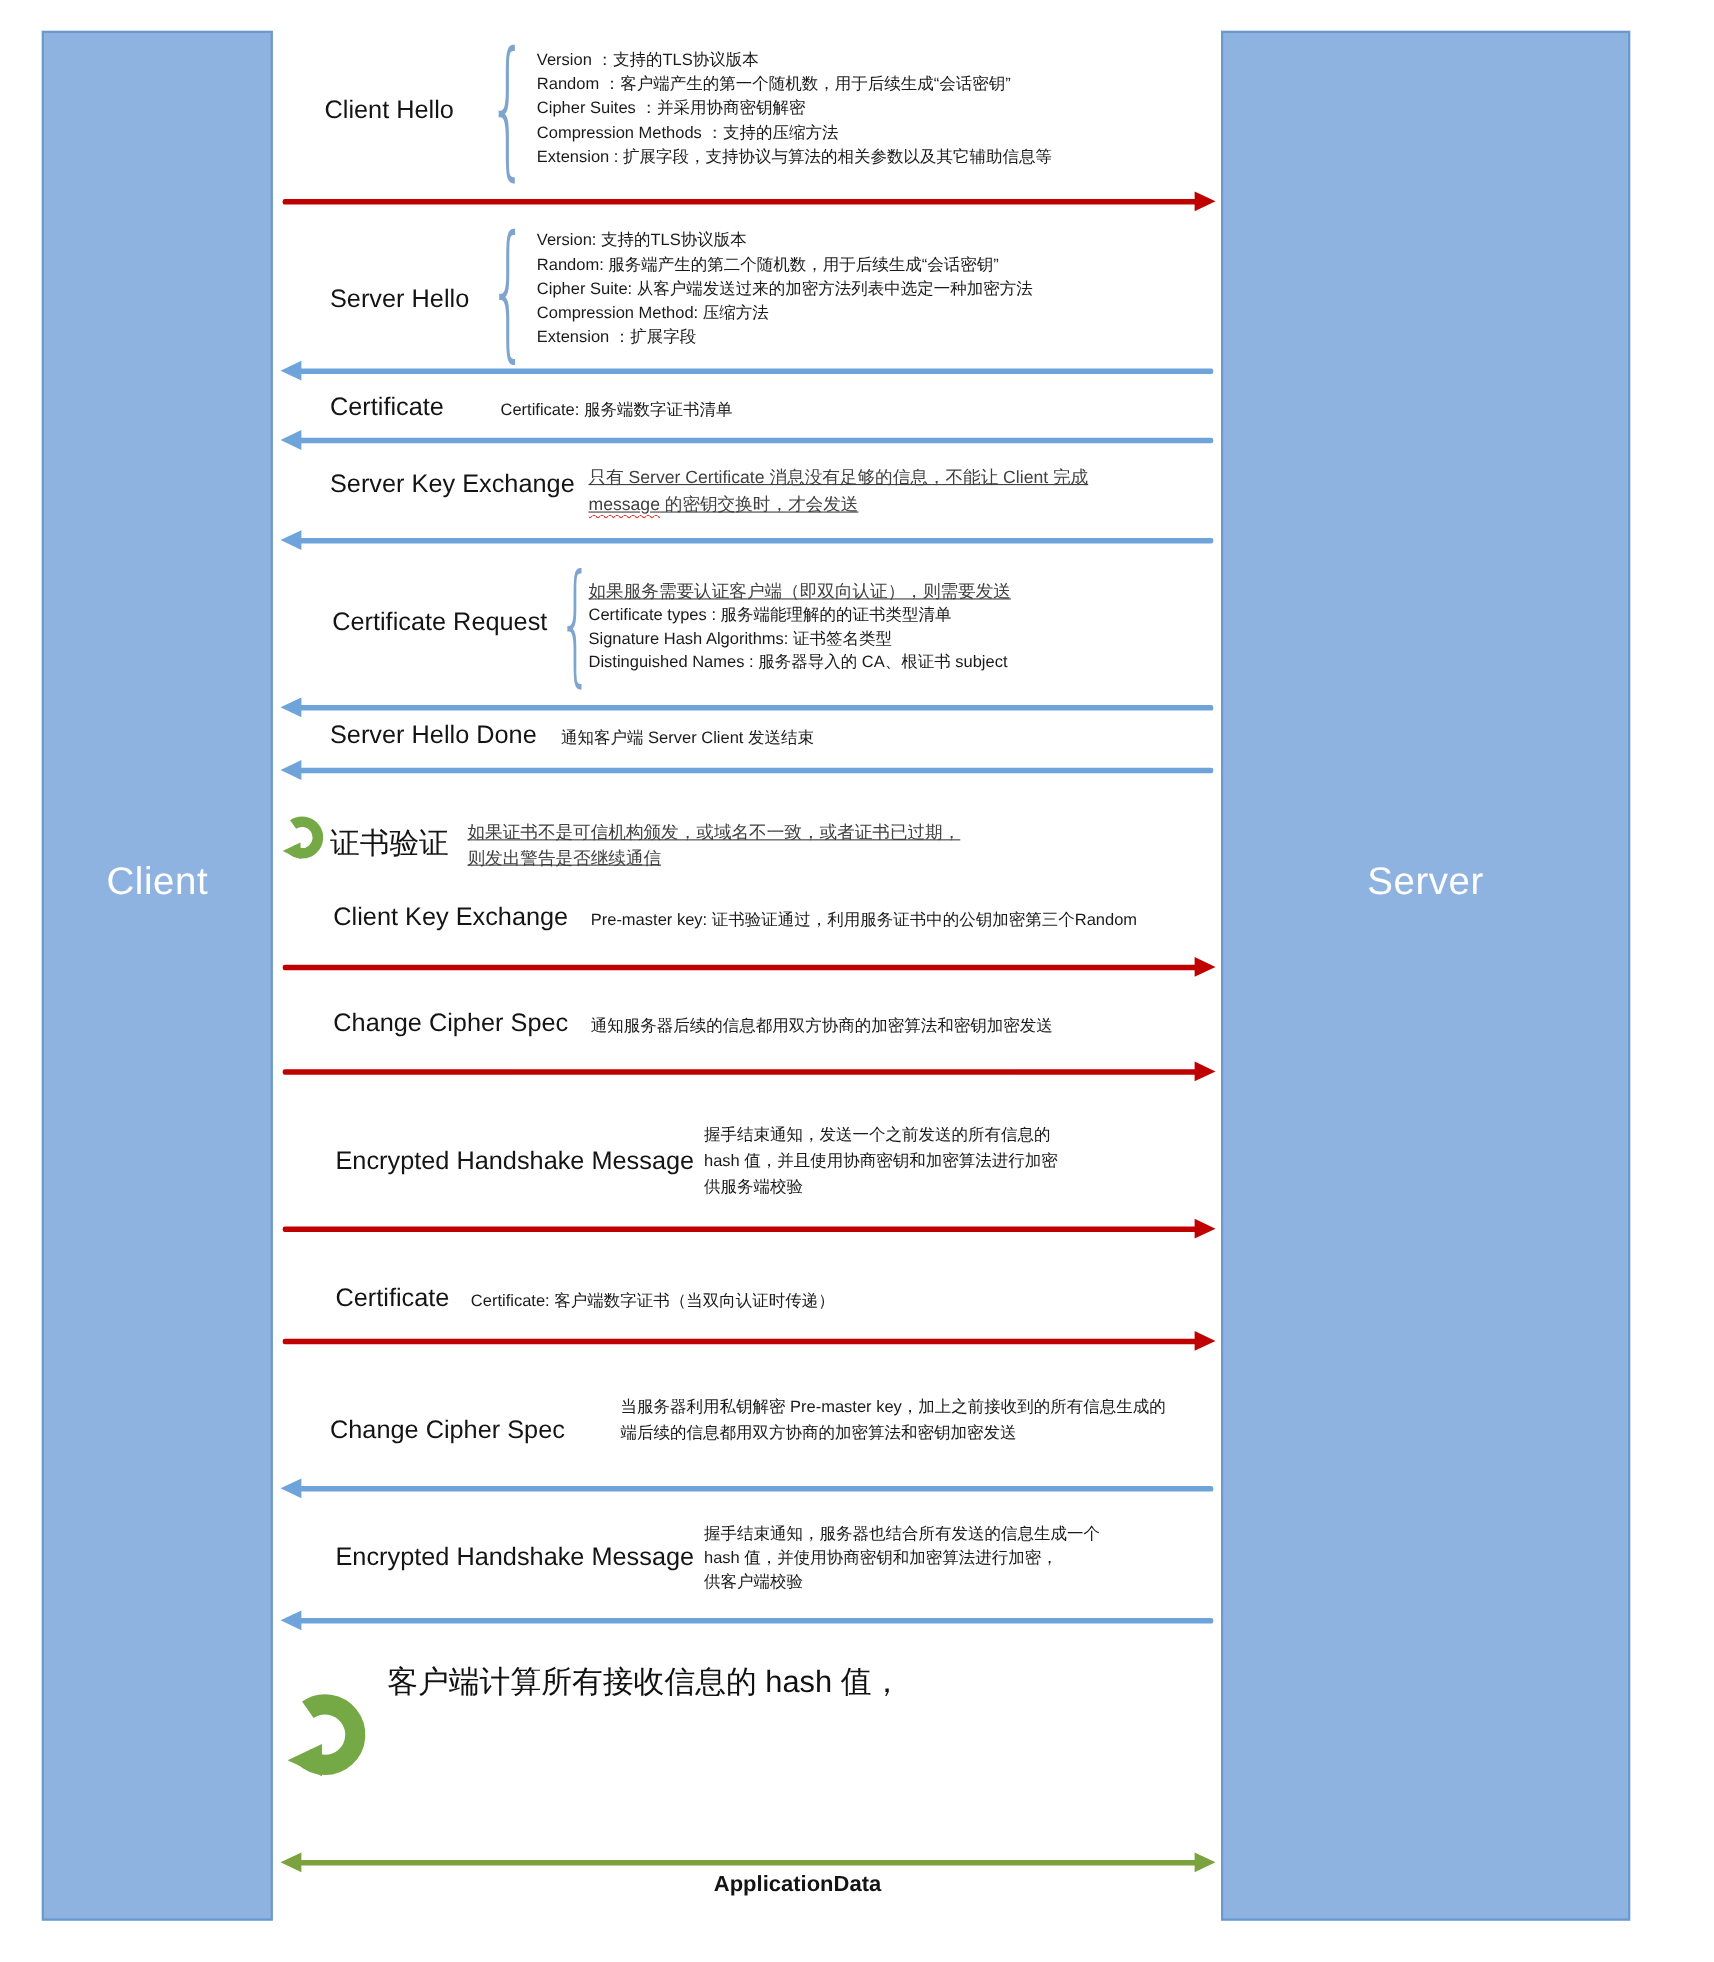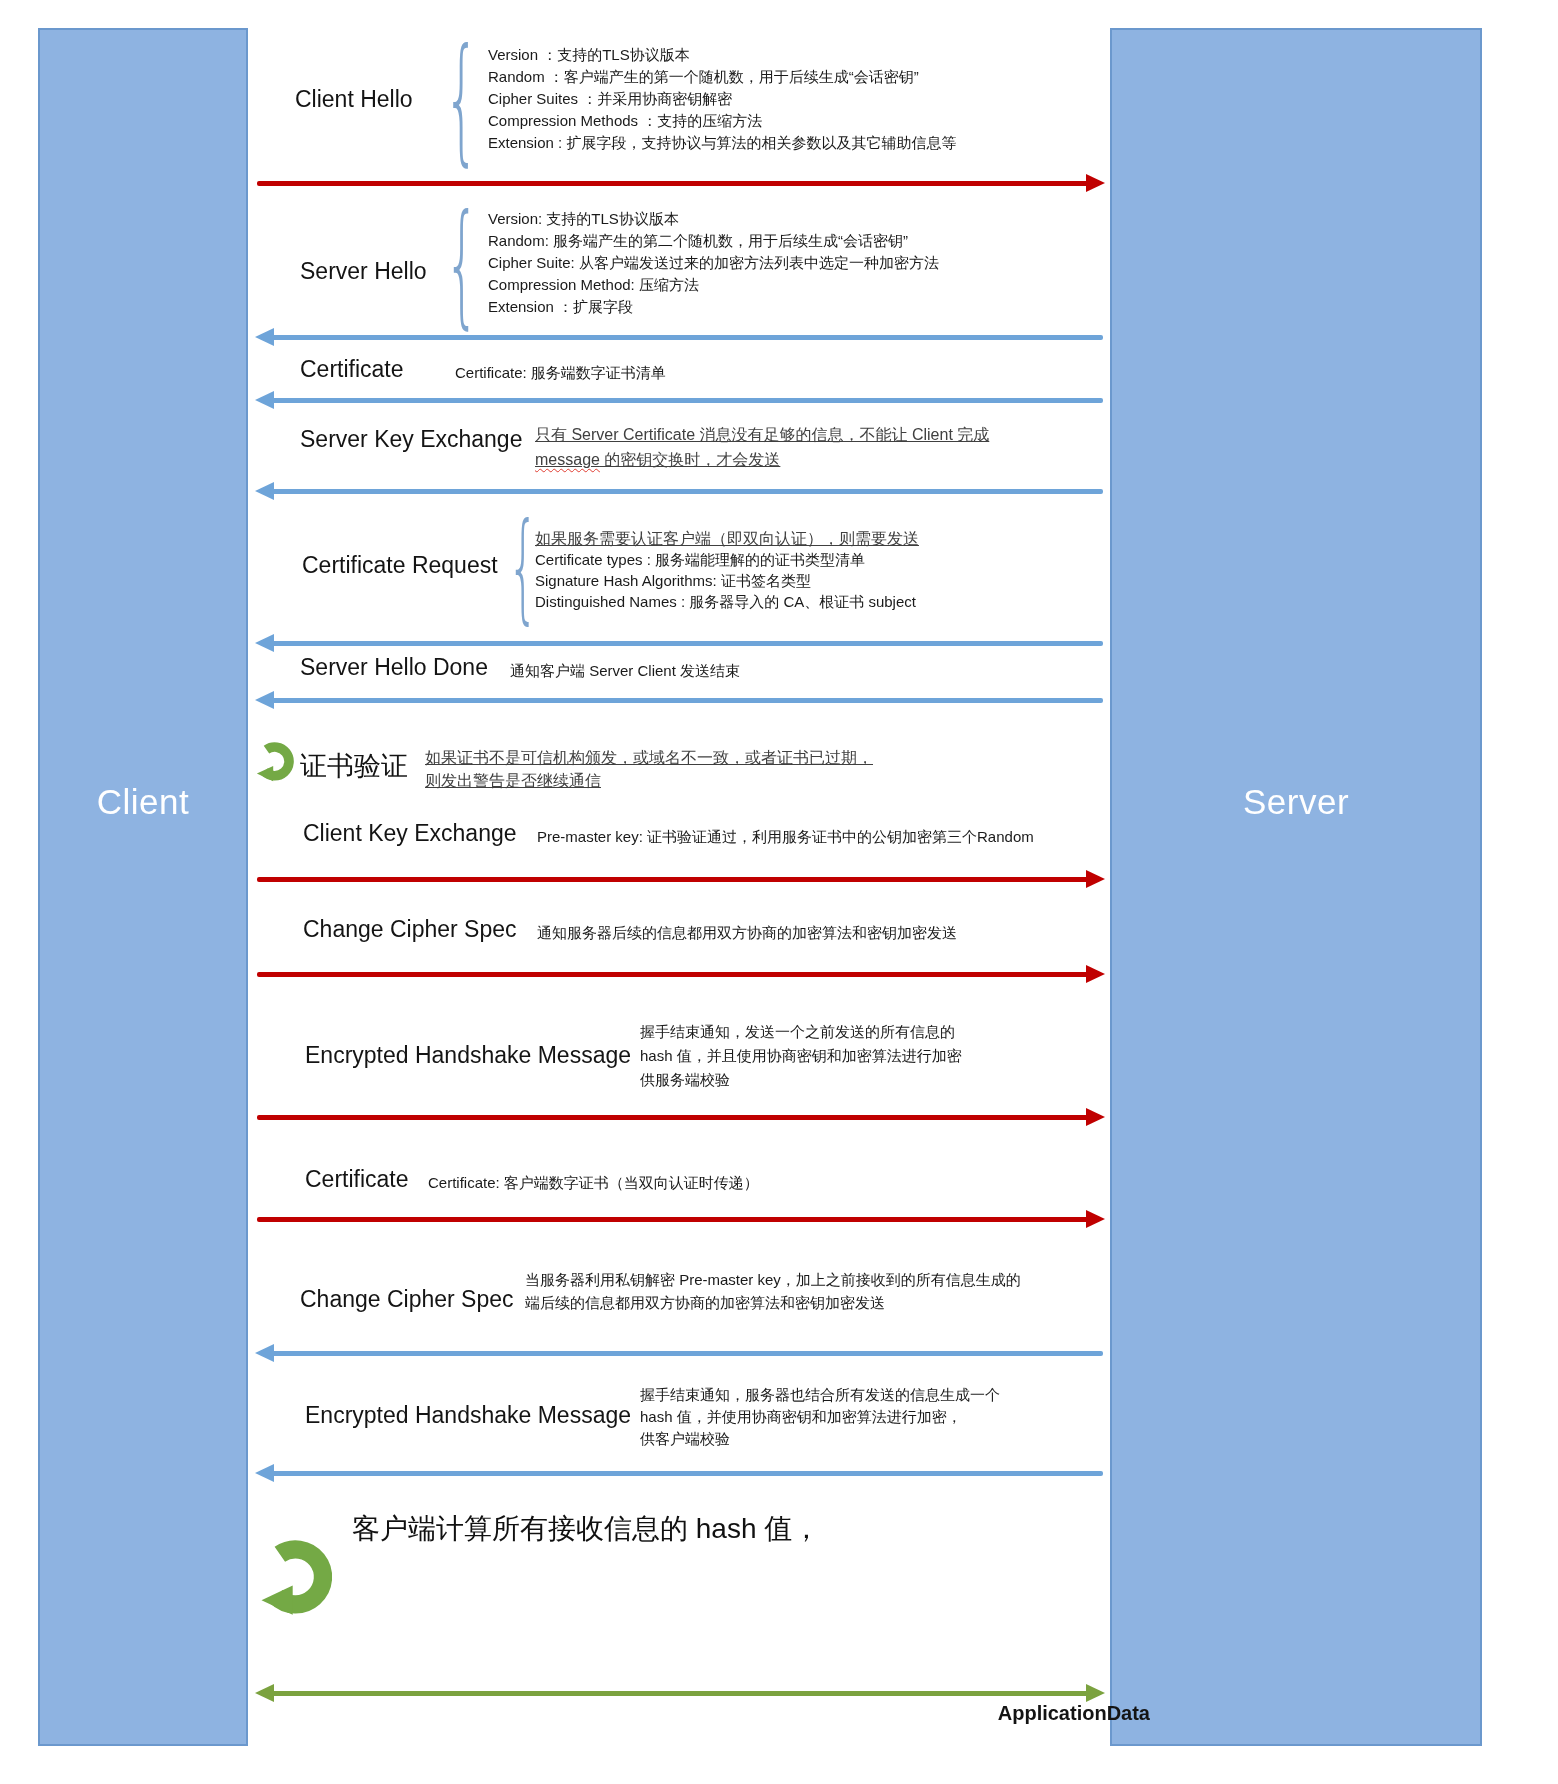--- a/index.html
+++ b/index.html
@@ -39,21 +39,21 @@
   .head-right{position:absolute;right:0;top:0;width:0;height:0;
     border-top:9px solid transparent;border-bottom:9px solid transparent;border-left:19px solid;}
   .red .shaft{background:#C00000;}
   .red .head-right{border-left-color:#C00000;}
   .blue .shaft{background:#6EA4D9;}
   .blue .head-left{border-right-color:#6EA4D9;}
   .green .shaft{background:#7BA23F;}
   .green .head-left{border-right-color:#7BA23F;}
   .green .head-right{border-left-color:#7BA23F;}
   .big-note{position:absolute;font-size:28px;line-height:45px;color:#111;white-space:nowrap;}
-  .appdata-label{position:absolute;font-size:20px;font-weight:bold;color:#141414;text-align:right;}
+  .appdata-label{position:absolute;font-size:20px;font-weight:bold;color:#141414;text-align:center;}
   .icon{position:absolute;}
 </style>
 </head>
 <body>
 
 <div class="page">
 
   <div class="col" style="left:38px;width:210px">
     <div class="col-label">Client</div>
   </div>
@@ -169,21 +169,21 @@
   </div>
 
   <div class="msg-label" style="left:305px;top:1166px">Certificate</div>
   <div class="detail" style="left:428px;top:1172px">Certificate: 客户端数字证书（当双向认证时传递）</div>
   <div class="arrow right red" style="top:1210px">
     <div class="shaft"></div>
       <div class="head-right"></div>
   </div>
 
   <div class="msg-label" style="left:300px;top:1286px">Change Cipher Spec</div>
-  <div class="detail" style="left:525px;top:1268px;line-height:23px">
+  <div class="detail" style="left:564px;top:1268px;line-height:23px">
     <div>当服务器利用私钥解密 Pre-master key，加上之前接收到的所有信息生成的</div>
     <div>端后续的信息都用双方协商的加密算法和密钥加密发送</div>
   </div>
   <div class="arrow left blue" style="top:1344px">
     <div class="head-left"></div>
       <div class="shaft"></div>
   </div>
 
   <div class="msg-label" style="left:305px;top:1402px">Encrypted Handshake Message</div>
   <div class="detail" style="left:640px;top:1384px;line-height:22px">

